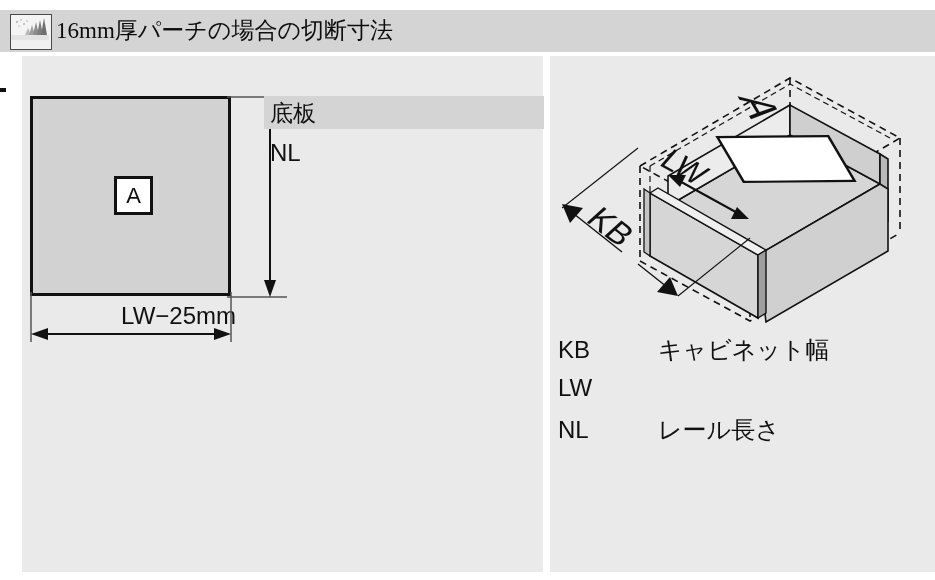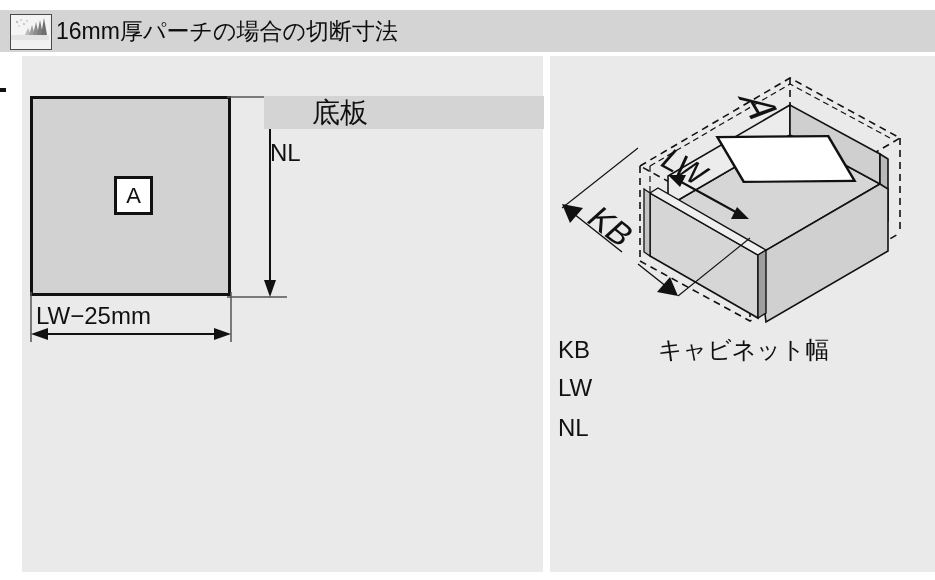--- a/index.html
+++ b/index.html
@@ -6,20 +6,21 @@
   body{
     width:935px;height:580px;position:relative;overflow:hidden;
     font-family:"Liberation Sans","DejaVu Sans",sans-serif;
     color:#111;
   }
 
   
   #header-bar{
     position:absolute;left:0;top:10px;width:935px;height:42px;
     background:#d4d4d4;
+    font-family:Liberation Serif, serif;
   }
   #header-icon{
     position:absolute;left:10px;top:4px;width:40px;height:34px;
     border:1px solid #4a4a4a;background:#f2f2f2;overflow:hidden;
   }
   #header-icon svg{display:block;}
   #header-title{
     position:absolute;left:56px;top:3px;
     font-size:23px;line-height:36px;letter-spacing:0px;
     white-space:nowrap;color:#0d0d0d;
@@ -41,34 +42,34 @@
     background:#d2d2d2;border:3px solid #111;box-sizing:border-box;
   }
   #a-box{
     position:absolute;left:92px;top:120px;width:39px;height:39px;
     background:#ffffff;border:3px solid #111;box-sizing:border-box;
     display:flex;align-items:center;justify-content:center;
     font-size:22px;line-height:1;color:#111;
   }
   #lw-label{
     position:absolute;left:14px;top:246px;width:200px;
-    text-align:left;font-size:24px;color:#111;white-space:nowrap;
+    text-align:right;font-size:24px;color:#111;white-space:nowrap;
   }
   .dim-svg{position:absolute;overflow:visible;}
   #h-dim{left:0px;top:236px;}
   #v-dim{left:205px;top:32px;}
 
   
   #teiban-row{
     position:absolute;left:242px;top:40px;width:280px;height:33px;
     background:#d4d4d4;
   }
   #teiban-label{
     position:absolute;left:248px;top:42px;
-    font-size:28px;line-height:30px;color:#111;white-space:nowrap;margin-left:42px;
+    font-size:23px;line-height:30px;color:#111;white-space:nowrap;
   }
   #nl-label{
     position:absolute;left:248px;top:82px;
     font-size:24px;line-height:30px;color:#111;white-space:nowrap;
   }
 
   
   #iso-svg{position:absolute;left:0;top:0;}
 
   
@@ -218,17 +219,18 @@
       <span class="legend-key">KB</span>
       <span class="legend-val">キャビネット幅</span>
     </div>
 
     <div class="legend-row">
       <span class="legend-key">LW</span>
     </div>
 
     <div class="legend-row">
       <span class="legend-key">NL</span>
+      <span class="legend-val">レール長さ</span>
     </div>
 
   </div>
 
 </div>
 
 </body></html>

